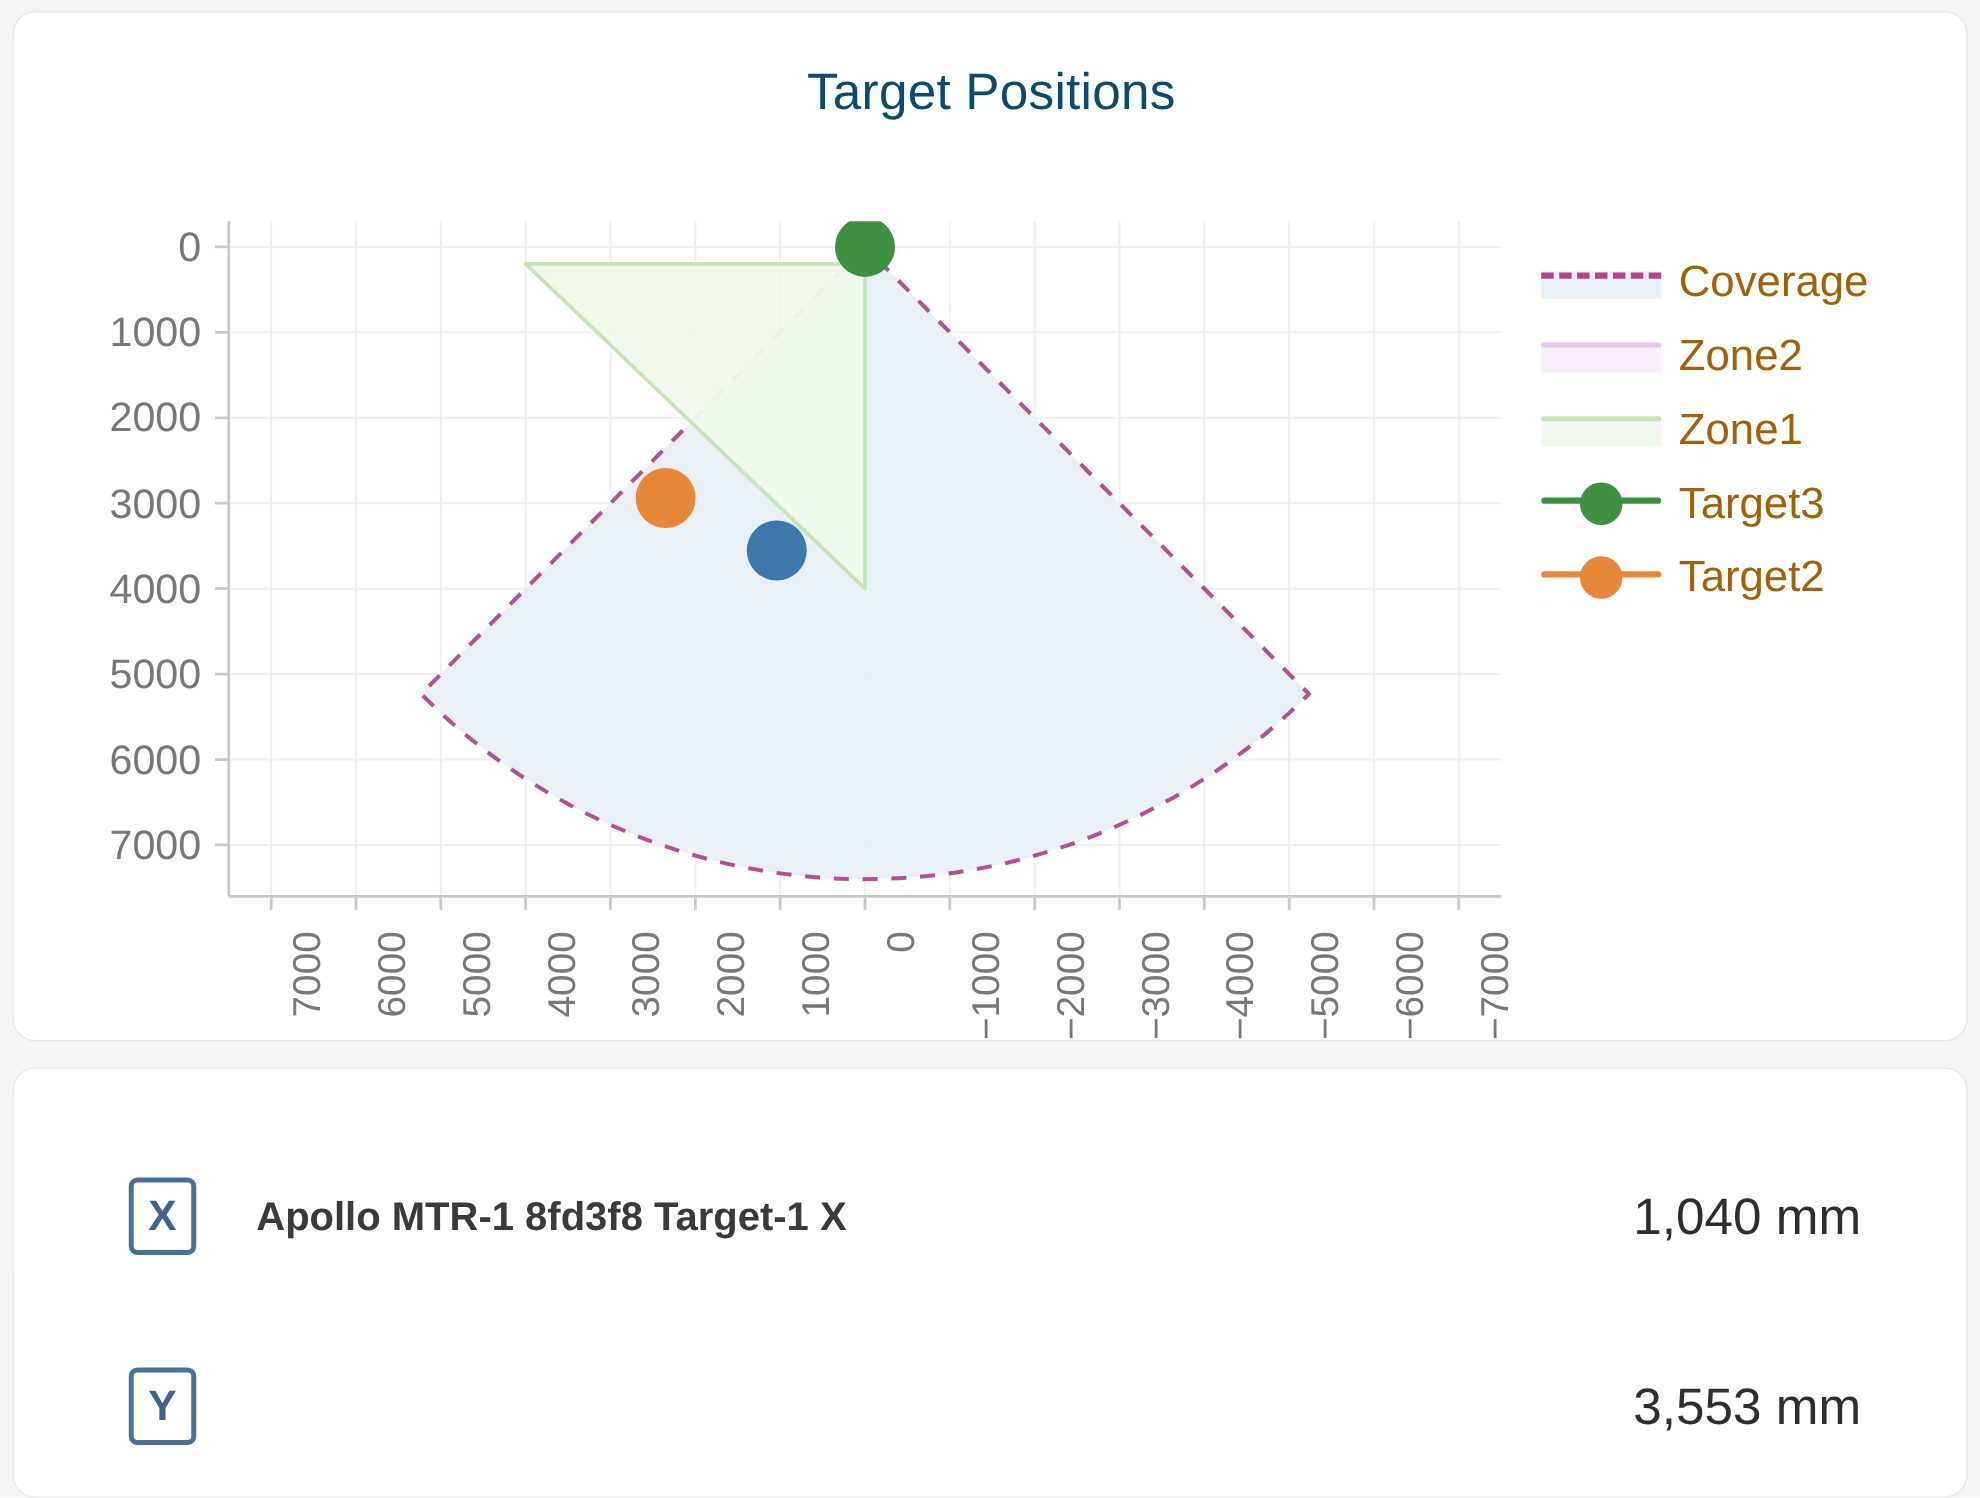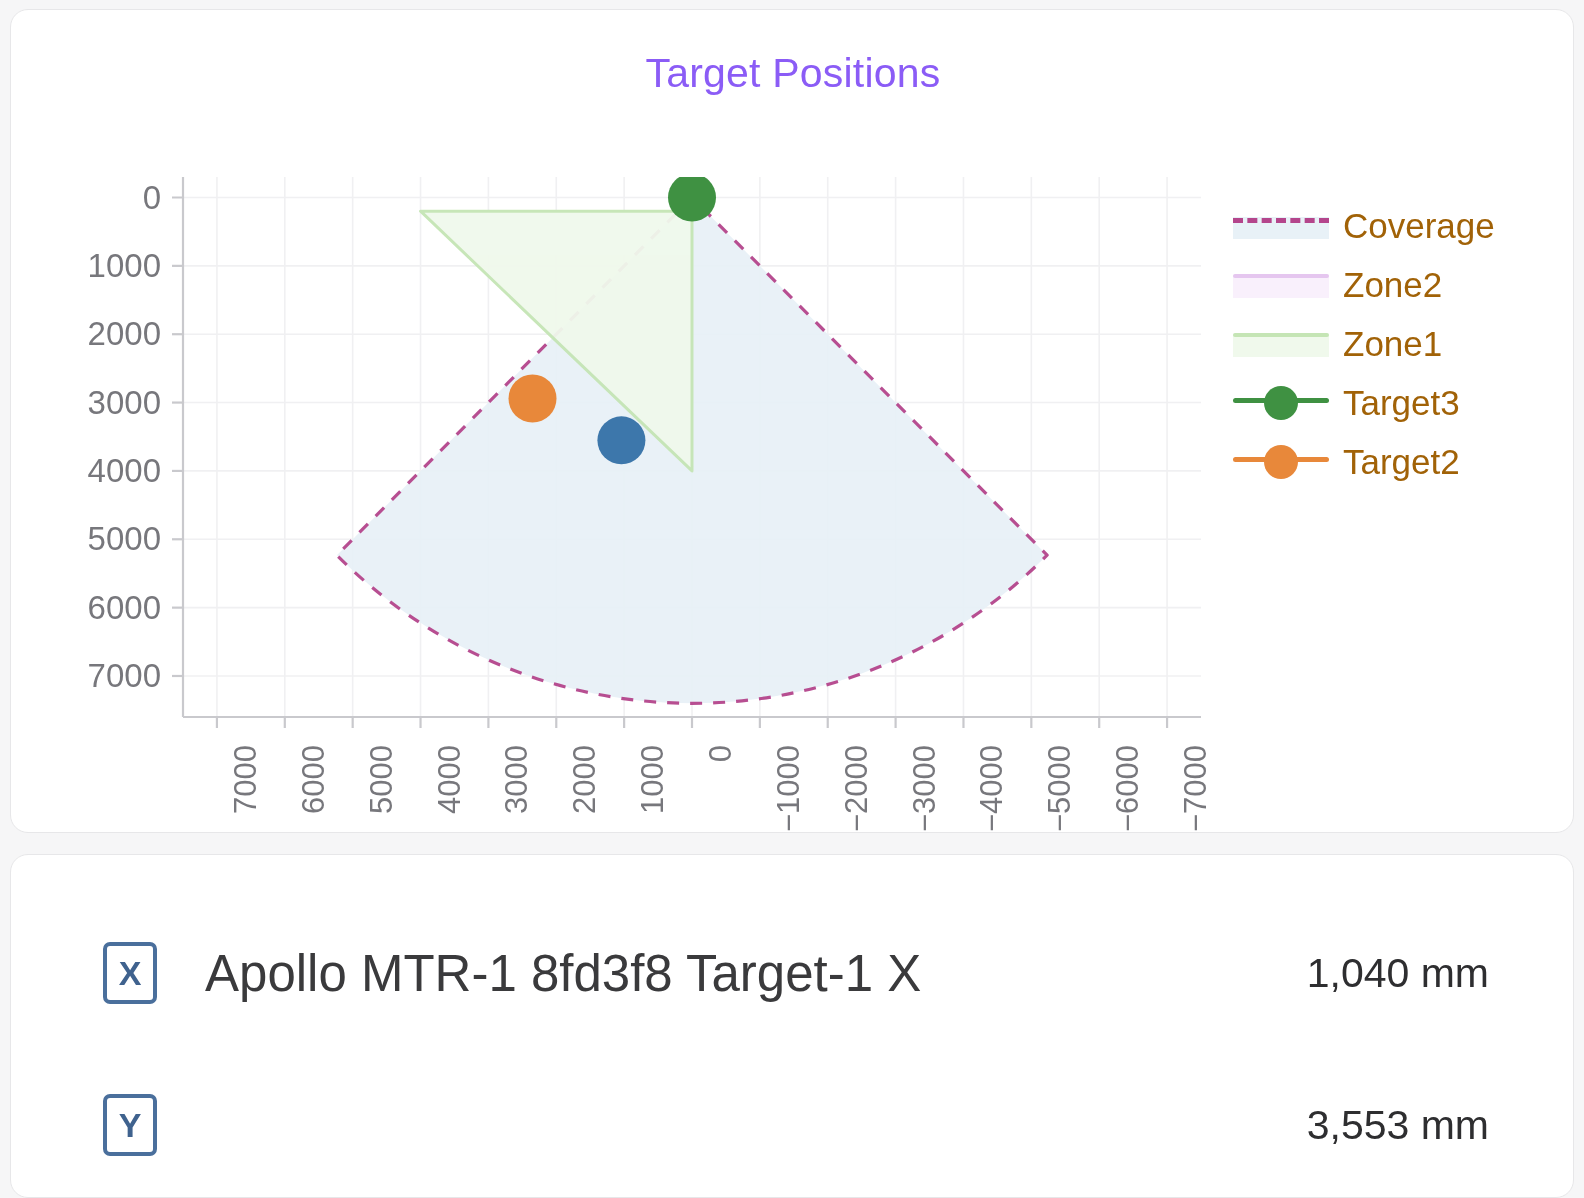--- a/index.html
+++ b/index.html
@@ -18,21 +18,21 @@
     border-radius:18px;
     box-sizing:border-box;
     overflow:hidden;
   }
   #chart-card{left:10px;top:9px;width:1564px;height:824px;}
   #readout-card{left:10px;top:854px;width:1564px;height:344px;}
 
   .chart-title{
     position:absolute;left:0;top:40px;width:1564px;
     text-align:center;
-    font-size:41px;color:#8b5cf6;letter-spacing:.2px;
+    font-size:41px;color:#0c4a6e;letter-spacing:.2px;
     font-family:"Liberation Sans","DejaVu Sans",sans-serif;
   }
 
   
   .plot-wrap{position:absolute;left:0;top:0;width:1564px;height:824px;}
   svg.plot{position:absolute;left:0;top:0;}
 
   .ytick{
     position:absolute;text-align:right;
     font-size:33px;color:#77777c;
@@ -64,21 +64,21 @@
   .row{position:absolute;left:0;width:1564px;height:60px;display:flex;align-items:center;}
   #row-x{top:88px;}
   #row-y{top:240px;}
   .badge{
     margin-left:92px;width:54px;height:62px;flex:none;
     border:4px solid #4a6f9c;border-radius:7px;
     display:flex;align-items:center;justify-content:center;
     color:#3f628e;font-size:34px;font-weight:600;
     box-sizing:border-box;
   }
-  .row-label{margin-left:48px;font-size:51px;color:#3a3a3c;white-space:nowrap;}
+  .row-label{margin-left:48px;font-size:32px;color:#3a3a3c;white-space:nowrap;font-weight:bold;}
   .row-value{margin-left:auto;margin-right:86px;font-size:41px;color:#2e2e30;white-space:nowrap;}
 </style>
 </head>
 <body>
 
 <div class="page">
 
   <div class="card" id="chart-card">
 
     <div class="chart-title">Target Positions</div>

